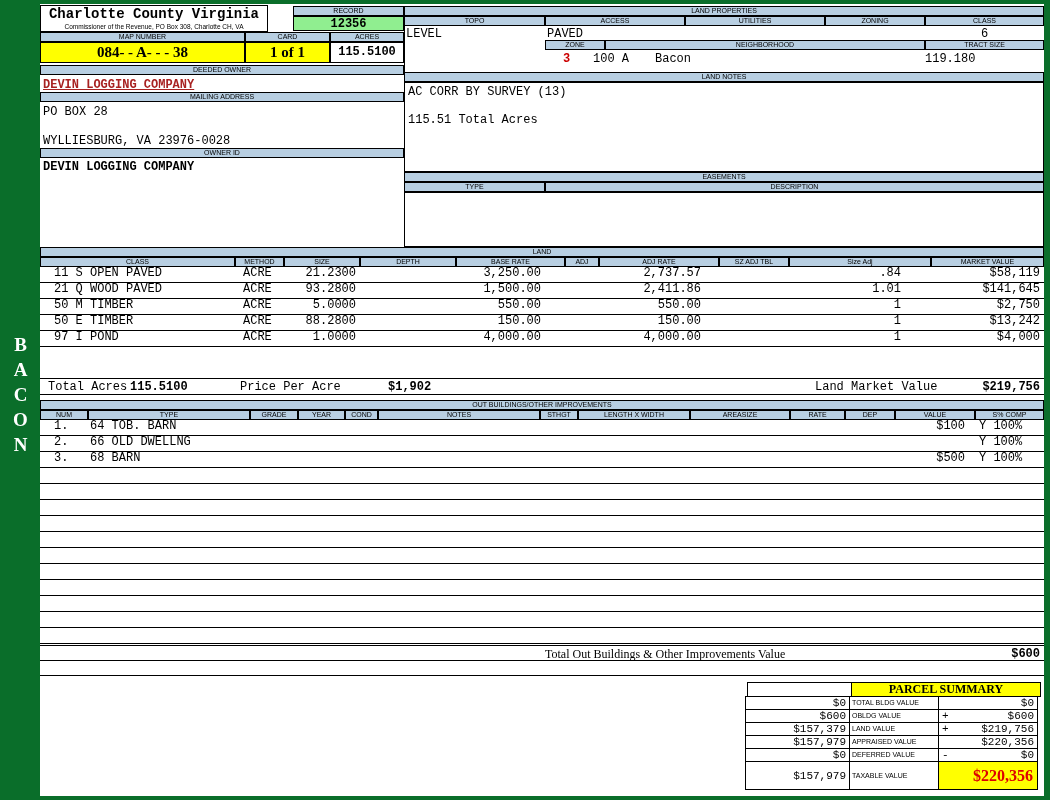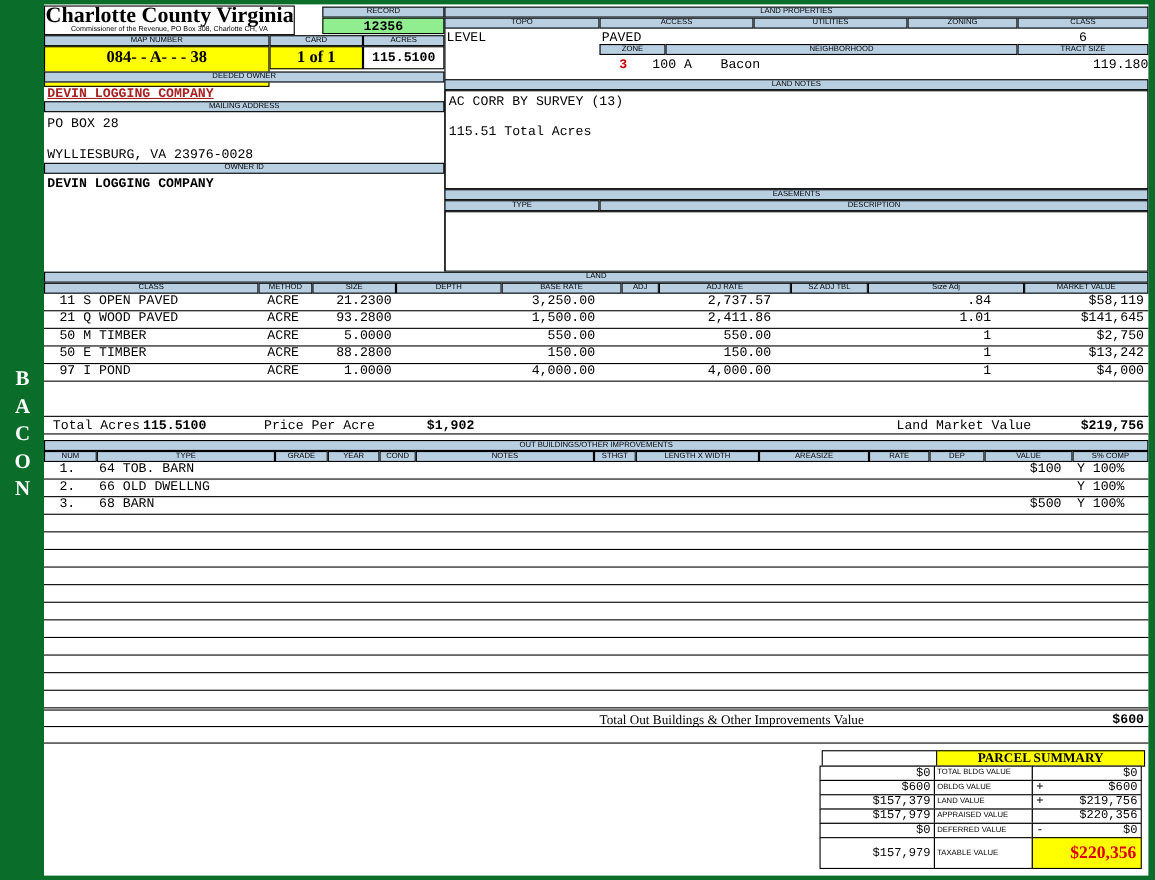--- a/index.html
+++ b/index.html
@@ -10,21 +10,21 @@
     color:#fff;font-family:"Liberation Serif",serif;font-size:19px;font-weight:bold;letter-spacing:4px;}
   #content{position:absolute;left:40px;top:4px;width:1004px;height:792px;background:#fff;}
   .abs{position:absolute;}
   .hdr{background:#b8cfe2;border:1px solid #000;font-size:7px;line-height:8px;text-align:center;
     white-space:nowrap;overflow:hidden;color:#000;}
   .hdrrow{display:flex;}
   .hdrrow .hdr{height:100%;}
   .mono{font-family:"Liberation Mono","DejaVu Sans Mono",monospace;font-size:12px;white-space:pre;}
   .b{font-weight:bold;}
   .title-box{border:1px solid #000;text-align:center;overflow:hidden;}
-  .county-title{font-family:Liberation Serif, serif;font-weight:bold;font-size:20px;line-height:17px;text-align:right;}
+  .county-title{font-family:Liberation Mono, monospace;font-weight:bold;font-size:14px;line-height:17px;}
   .county-sub{font-size:6.5px;line-height:8px;}
   .yellowcell{background:#ffff00;border:1px solid #000;text-align:center;overflow:hidden;}
   .whitecell{background:#fff;border:1px solid #000;text-align:center;overflow:hidden;}
   .record-val{background:#90ee90;border:1px solid #000;text-align:center;
     font-family:"Liberation Mono","DejaVu Sans Mono",monospace;font-weight:bold;font-size:12px;line-height:14px;}
   .serifb{font-family:"Liberation Serif",serif;font-weight:bold;}
   .owner-red{color:#a82222;text-decoration:underline;}
   .red{color:#cc0000;}
   .row{display:flex;border-bottom:1px solid #000;height:16px;line-height:13px;}
   .cell{font-family:"Liberation Mono","DejaVu Sans Mono",monospace;font-size:12px;white-space:pre;overflow:hidden;}
@@ -64,21 +64,21 @@
       <div class="county-sub">Commissioner of the Revenue, PO Box 308, Charlotte CH, VA</div>
     </div>
     <div class="abs hdr" style="left:253px;top:2px;width:111px;height:10px;">RECORD</div>
     <div class="abs record-val" style="left:253px;top:12px;width:111px;height:15px;">12356</div>
 
     <div class="abs hdrrow" style="left:0;top:28px;width:364px;height:10px;">
       <div class="hdr" style="width:205px;">MAP NUMBER</div>
       <div class="hdr" style="width:85px;">CARD</div>
       <div class="hdr" style="width:74px;">ACRES</div>
     </div>
-    <div class="abs yellowcell serifb" style="left:0;top:38px;width:205px;height:37px;font-size:15px;line-height:19px;">084- - A- - - 38</div>
+    <div class="abs yellowcell serifb" style="left:0;top:38px;width:205px;height:21px;font-size:15px;line-height:19px;">084- - A- - - 38</div>
     <div class="abs yellowcell serifb" style="left:205px;top:38px;width:85px;height:21px;font-size:15px;line-height:19px;">1 of 1</div>
     <div class="abs whitecell mono b" style="left:290px;top:38px;width:74px;height:21px;line-height:19px;">115.5100</div>
 
     <div class="abs hdr" style="left:0;top:61px;width:364px;height:10px;">DEEDED OWNER</div>
     <div class="abs mono b owner-red" style="left:3px;top:74px;">DEVIN LOGGING COMPANY</div>
     <div class="abs hdr" style="left:0;top:88px;width:364px;height:10px;">MAILING ADDRESS</div>
     <div class="abs mono" style="left:3px;top:101px;">PO BOX 28</div>
     <div class="abs mono" style="left:3px;top:130px;">WYLLIESBURG, VA 23976-0028</div>
     <div class="abs hdr" style="left:0;top:144px;width:364px;height:10px;">OWNER ID</div>
     <div class="abs mono b" style="left:3px;top:156px;">DEVIN LOGGING COMPANY</div>
@@ -97,21 +97,21 @@
     <div class="abs mono" style="left:507px;top:23px;">PAVED</div>
     <div class="abs mono" style="left:885px;top:23px;width:119px;text-align:center;">6</div>
     <div class="abs hdrrow" style="left:505px;top:36px;width:499px;height:10px;">
       <div class="hdr" style="width:60px;">ZONE</div>
       <div class="hdr" style="width:320px;">NEIGHBORHOOD</div>
       <div class="hdr" style="width:119px;">TRACT SIZE</div>
     </div>
     <div class="abs mono b red" style="left:523px;top:48px;">3</div>
     <div class="abs mono" style="left:553px;top:48px;">100 A</div>
     <div class="abs mono" style="left:615px;top:48px;">Bacon</div>
-    <div class="abs mono" style="left:885px;top:48px;width:119px;text-align:right;">119.180</div>
+    <div class="abs mono" style="left:885px;top:48px;width:119px;text-align:left;">119.180</div>
 
     <div class="abs hdr" style="left:364px;top:68px;width:640px;height:10px;">LAND NOTES</div>
     <div class="abs" style="left:364px;top:78px;width:640px;height:90px;border:1px solid #000;">
       <div class="mono" style="position:absolute;left:3px;top:2px;">AC CORR BY SURVEY (13)</div>
       <div class="mono" style="position:absolute;left:3px;top:30px;">115.51 Total Acres</div>
     </div>
 
     <div class="abs hdr" style="left:364px;top:168px;width:640px;height:10px;">EASEMENTS</div>
     <div class="abs hdrrow" style="left:364px;top:178px;width:640px;height:10px;">
       <div class="hdr" style="width:141px;">TYPE</div>

